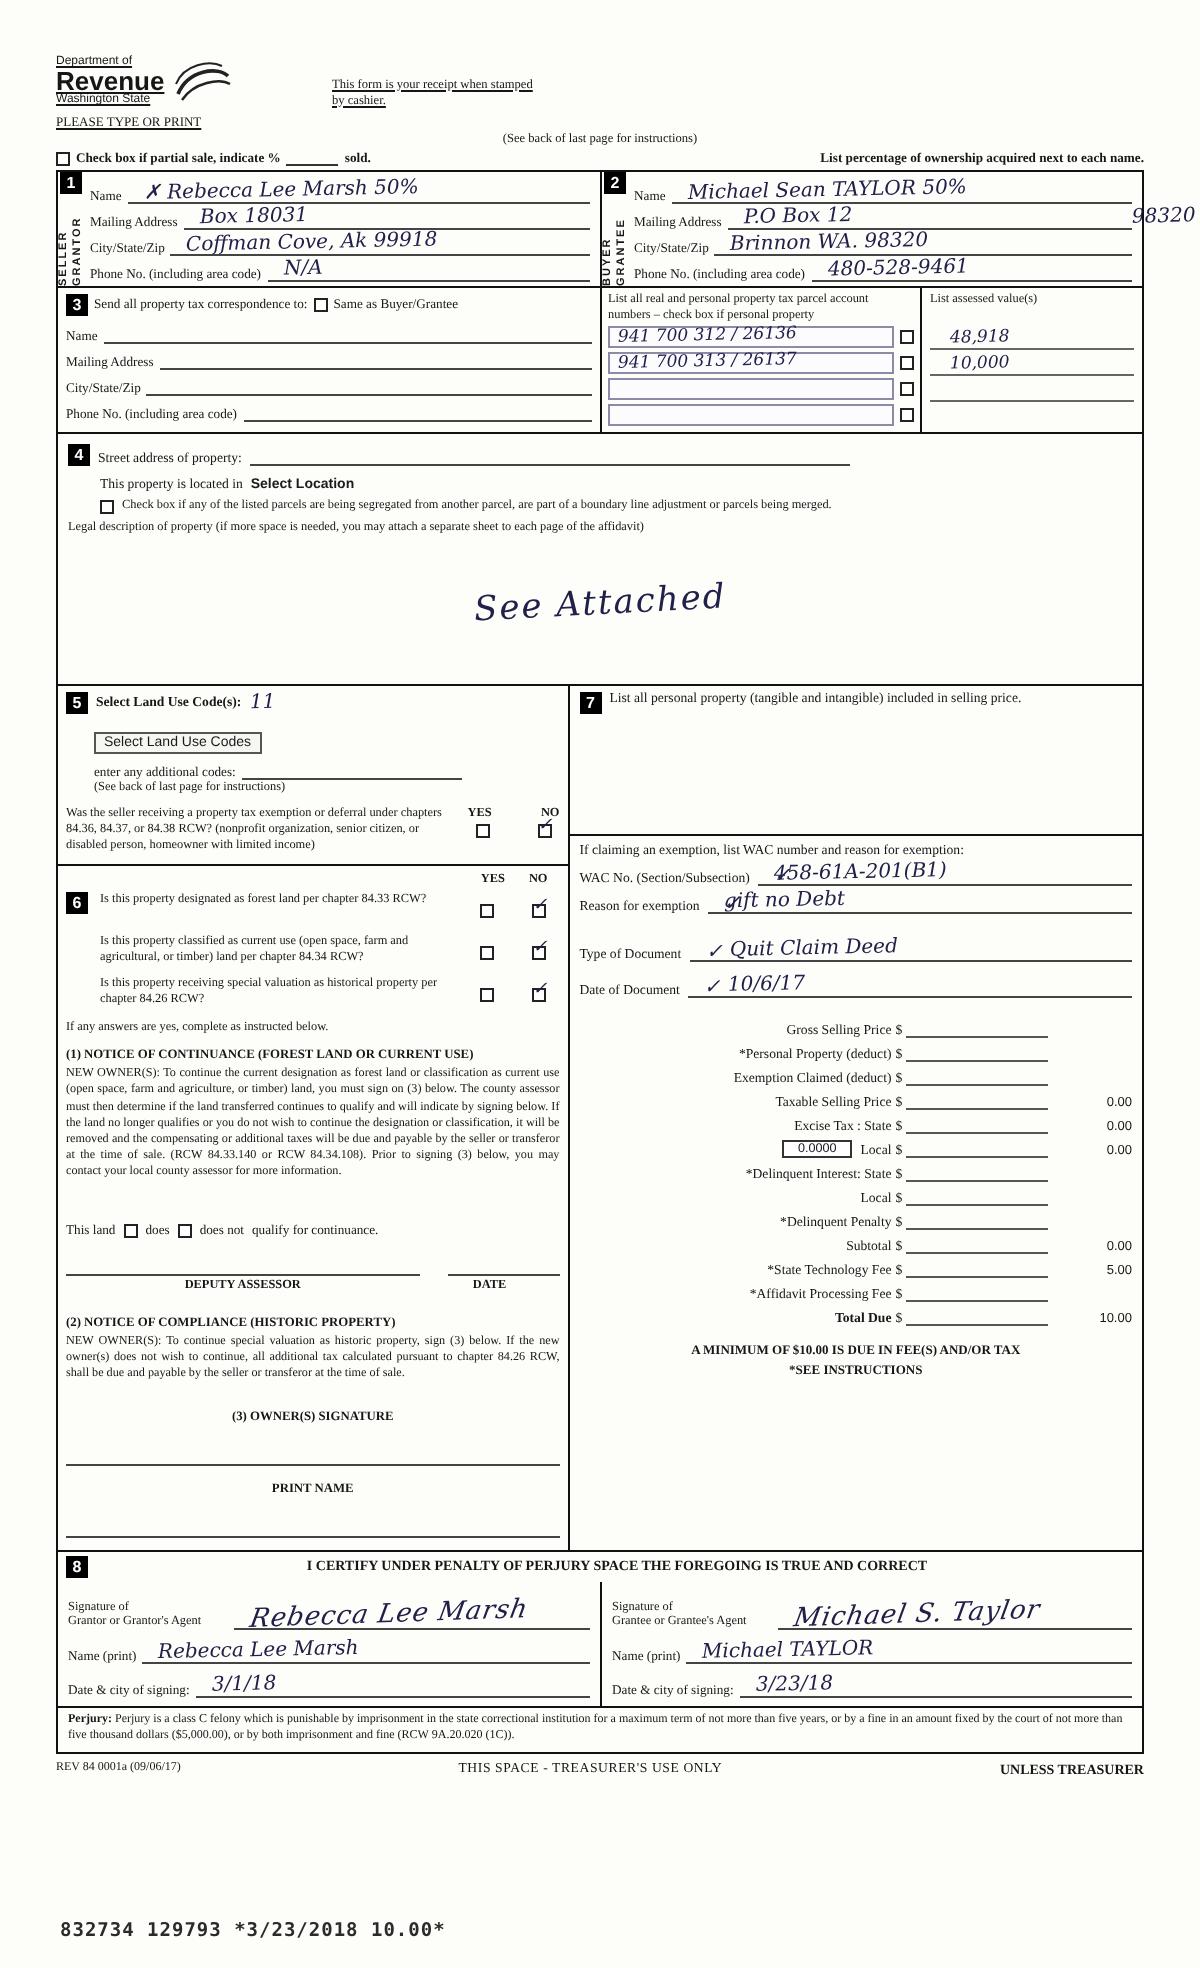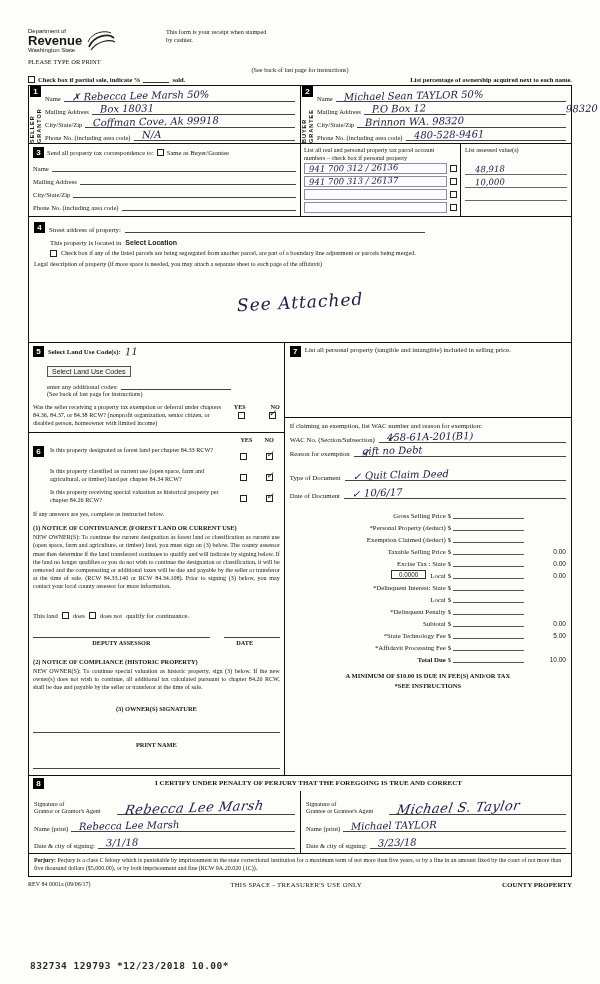--- a/index.html
+++ b/index.html
@@ -2,21 +2,21 @@
 <html><head>
 <meta charset="utf-8">
 <style>
   * { margin:0; padding:0; box-sizing:border-box; }
   html,body { background:#ffffff; }
   .page { width:600px; height:984px; background:#fdfdfa; position:relative;
           font-family:"Liberation Serif", serif; color:#161616; overflow:hidden; }
   .inner { position:absolute; left:28px; top:28px; width:544px; }
 
   
-  .hdr { display:flex; align-items:flex-start; }
+  .hdr { display:flex; align-items:center;text-decoration:underline; }
   .logocol { width:138px; display:flex; flex-direction:column; }
   .logorow { display:flex; align-items:center; gap:4px; }
   .dept1 { font-size:6px; font-family:"Liberation Sans",sans-serif; }
   .dept2 { font-size:13px; font-weight:bold; font-family:"Liberation Sans",sans-serif; line-height:1; }
   .dept3 { font-size:6px; font-family:"Liberation Sans",sans-serif; }
   .typeprint { font-size:6.5px; margin-top:5px; }
   .titlecol { flex:1; text-align:center; }
   .title { font-size:11px; font-weight:bold; letter-spacing:.3px; }
   .subtitle { font-size:8px; margin-top:3px; }
   .receipt { width:108px; font-size:6.3px; line-height:1.25; }
@@ -127,21 +127,21 @@
   .fright { font-size:7px; font-weight:bold; }
   .stamp { position:absolute; left:30px; top:960px; font-family:"DejaVu Sans Mono",monospace;
            font-size:9.5px; font-weight:bold; letter-spacing:.5px; color:#2b2b2b; }
   .marginnote { position:absolute; right:2px; top:104px; }
 </style>
 </head>
 <body>
 
 <div class="page">
   <div class="marginnote hand">98320</div>
-  <div class="stamp">832734 129793 *12/23/2018 10.00*</div>
+  <div class="stamp">832734 129793 *3/23/2018 10.00*</div>
 
   <div class="inner">
 
     <div class="hdr">
       <div class="logocol">
         <div class="logorow">
           <div>
             <div class="dept1">Department of</div>
             <div class="dept2">Revenue</div>
             <div class="dept3">Washington State</div>
@@ -555,21 +555,21 @@
           <div class="minnote">
             <div>A MINIMUM OF $10.00 IS DUE IN FEE(S) AND/OR TAX</div>
             <div>*SEE INSTRUCTIONS</div>
           </div>
         </div>
       </div>
 
       <div class="sec8">
         <div class="certline">
           <span class="numbox">8</span>
-          <span class="cert">I CERTIFY UNDER PENALTY OF PERJURY THAT THE FOREGOING IS TRUE AND CORRECT</span>
+          <span class="cert">I CERTIFY UNDER PENALTY OF PERJURY SPACE THE FOREGOING IS TRUE AND CORRECT</span>
         </div>
         <div class="s8cols">
           <div class="s8half">
             <div class="s8row" style="min-height:20px">
               <span class="slab">
                 <div>Signature of</div>
                 <div>Grantor or Grantor's Agent</div>
               </span>
               <span class="uline">
                 <span class="hand sig">Rebecca Lee Marsh</span>
@@ -616,16 +616,16 @@
 
       <div class="perjury">
         <span style="font-weight:bold">Perjury:</span>
         <span>Perjury is a class C felony which is punishable by imprisonment in the state correctional institution for a maximum term of not more than five years, or by a fine in an amount fixed by the court of not more than five thousand dollars ($5,000.00), or by both imprisonment and fine (RCW 9A.20.020 (1C)).</span>
       </div>
     </div>
 
     <div class="footer">
       <span class="fleft">REV 84 0001a (09/06/17)</span>
       <span class="fmid">THIS SPACE - TREASURER'S USE ONLY</span>
-      <span class="fright">COUNTY PROPERTY</span>
+      <span class="fright">UNLESS TREASURER</span>
     </div>
   </div>
 </div>
 
 </body></html>

